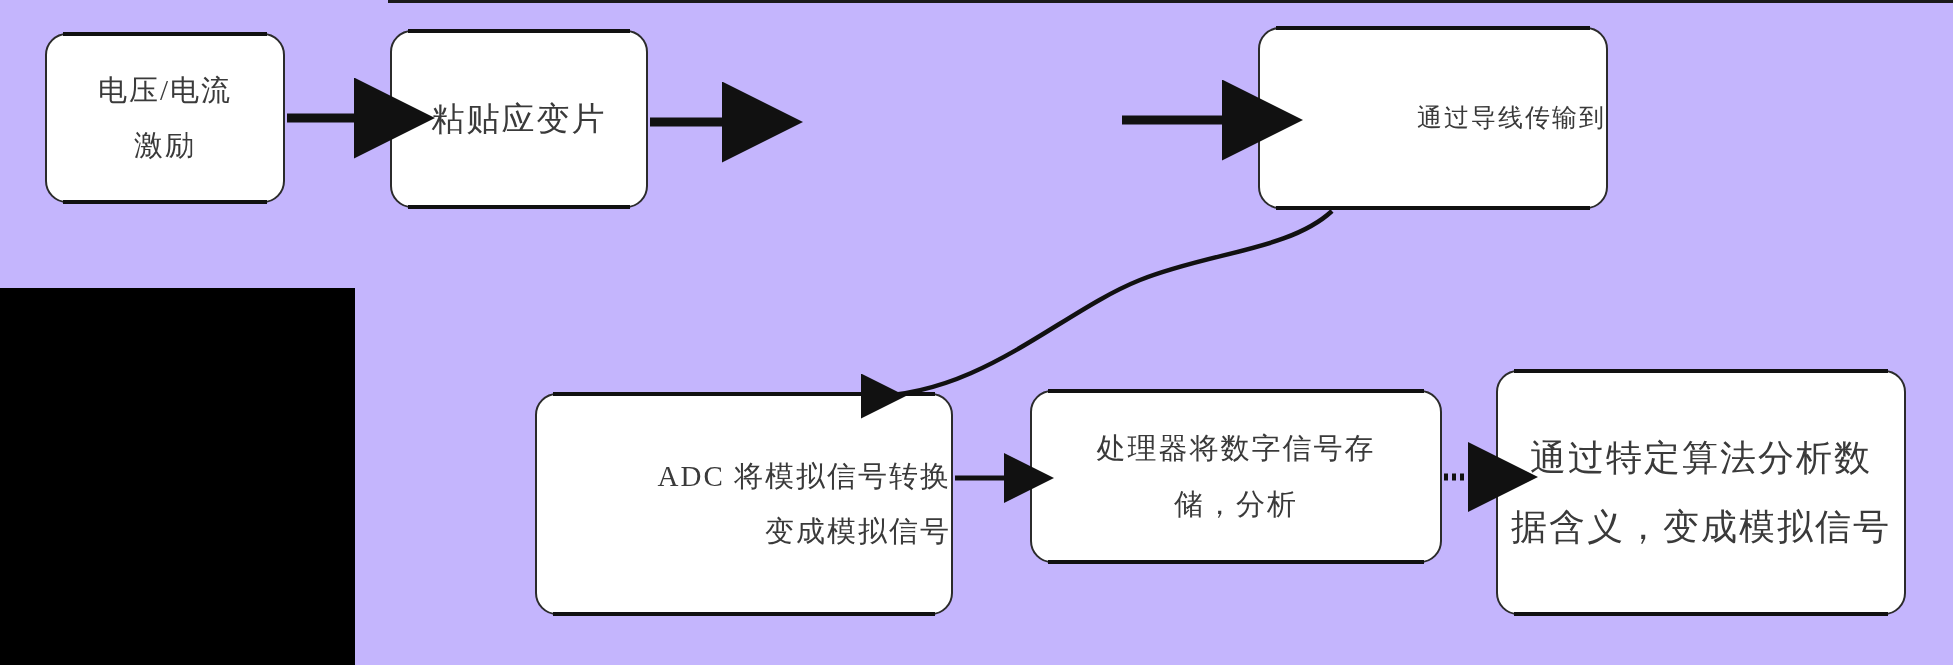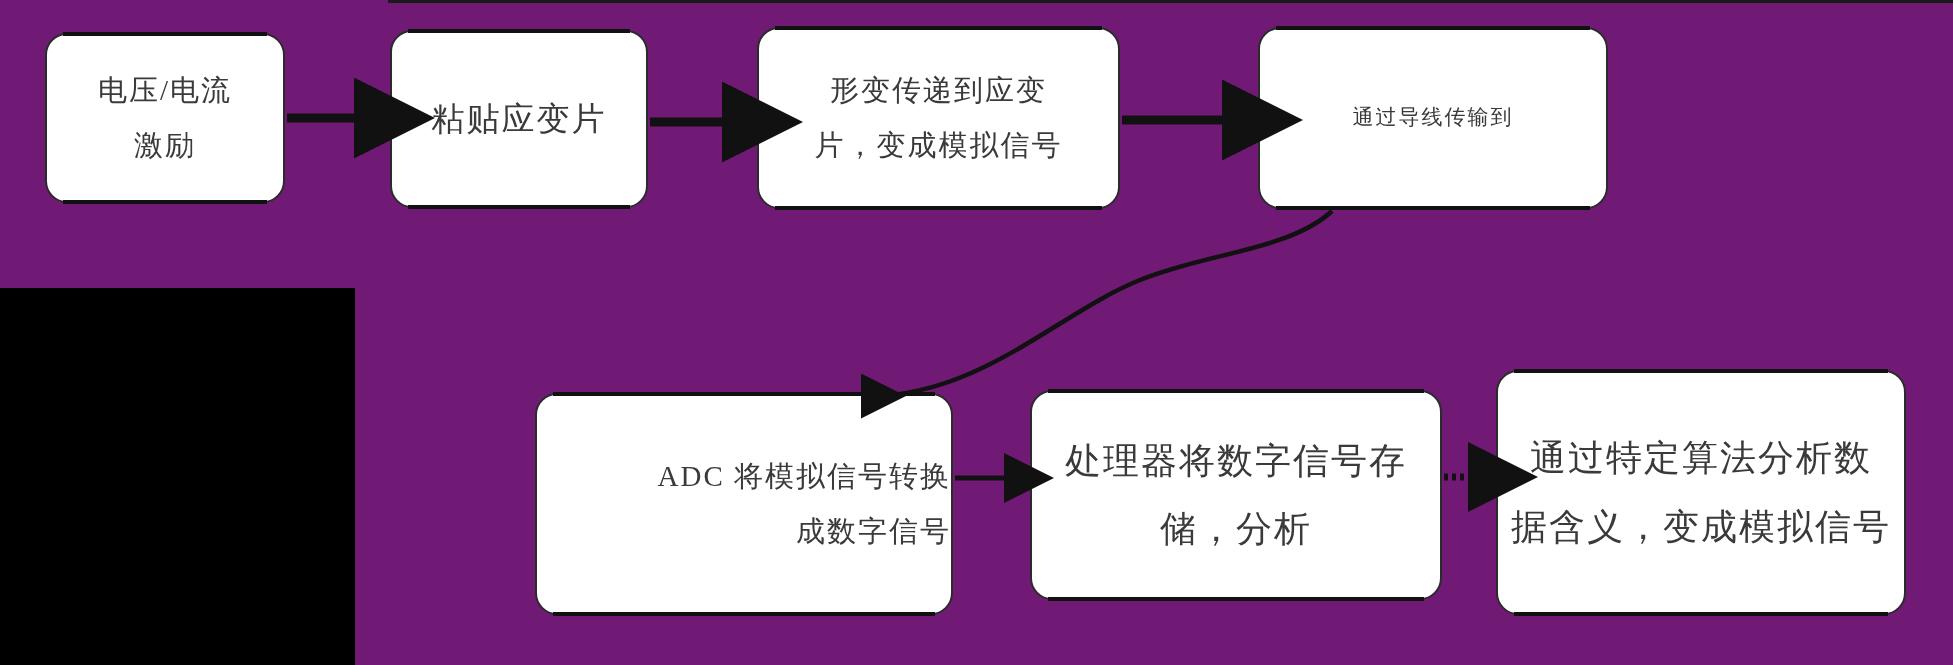--- a/index.html
+++ b/index.html
@@ -4,21 +4,21 @@
 <style>
   html, body {
     margin: 0;
     padding: 0;
     background: #ffffff;
   }
   #canvas {
     position: relative;
     width: 1953px;
     height: 665px;
-    background: #701a75;
+    background: #c4b5fd;
     font-family: "Liberation Serif", "DejaVu Serif", serif;
     overflow: hidden;
   }
 
   
   .top-rule {
     position: absolute;
     left: 388px;
     top: 0px;
     width: 1565px;
@@ -65,24 +65,24 @@
     right: 16px;
     height: 4px;
     background: #111111;
   }
   .node::before { top: -3px; }
   .node::after  { bottom: -3px; }
 
   .n1 { left: 45px;   top: 33px;  width: 240px; height: 170px; font-size: 29px; }
   .n2 { left: 390px;  top: 30px;  width: 258px; height: 178px; font-size: 33px; }
   .n3 { left: 757px;  top: 27px;  width: 363px; height: 182px; font-size: 29px; }
-  .n4 { left: 1258px; top: 27px;  width: 350px; height: 182px; font-size: 21px; }
+  .n4 { left: 1258px; top: 27px;  width: 350px; height: 182px; font-size: 25px; align-items: flex-end; }
 
   .n5 { left: 535px;  top: 393px; width: 418px; height: 222px; font-size: 29px; align-items: flex-end; }
-  .n6 { left: 1030px; top: 390px; width: 412px; height: 210px; font-size: 36px; text-align: right; }
+  .n6 { left: 1030px; top: 390px; width: 412px; height: 173px; font-size: 29px; text-align: right; }
   .n7 { left: 1496px; top: 370px; width: 410px; height: 245px; font-size: 36px; }
 
   
   #arrows {
     position: absolute;
     left: 0; top: 0;
     width: 1953px;
     height: 665px;
     pointer-events: none;
   }
@@ -97,32 +97,28 @@
 
   <div class="node n1">
     <span class="line">电压/电流</span>
     <span class="line">激励</span>
   </div>
 
   <div class="node n2">
     <span class="line">粘贴应变片</span>
   </div>
 
-  <div class="node n3">
-    <span class="line">形变传递到应变</span>
-    <span class="line">片，变成模拟信号</span>
-  </div>
 
   <div class="node n4">
     <span class="line">通过导线传输到</span>
   </div>
 
   <div class="node n5">
     <span class="line">ADC 将模拟信号转换</span>
-    <span class="line">成数字信号</span>
+    <span class="line">变成模拟信号</span>
   </div>
 
   <div class="node n6">
     <span class="line">处理器将数字信号存</span>
     <span class="line">储，分析</span>
   </div>
 
   <div class="node n7">
     <span class="line">通过特定算法分析数</span>
     <span class="line">据含义，变成模拟信号</span>

